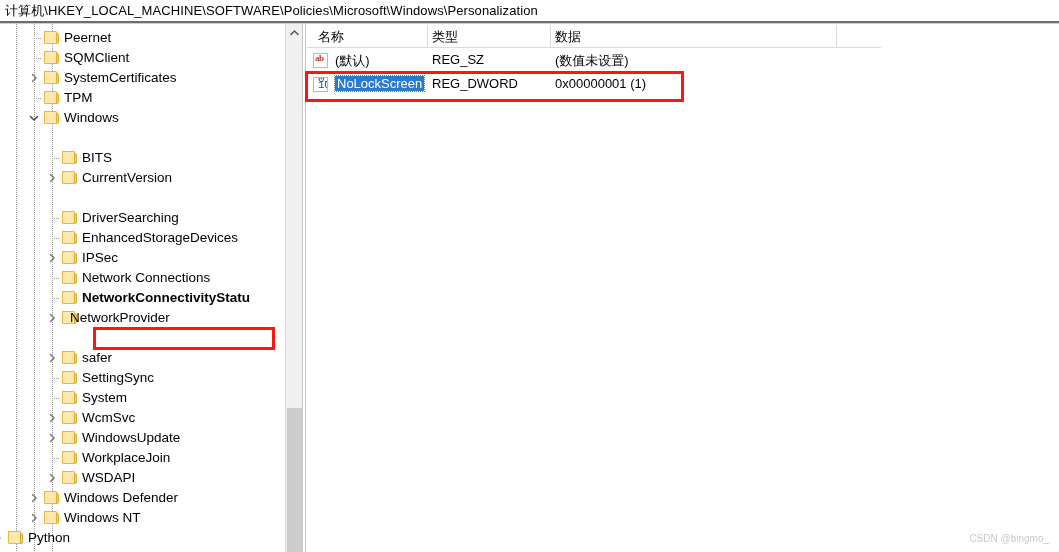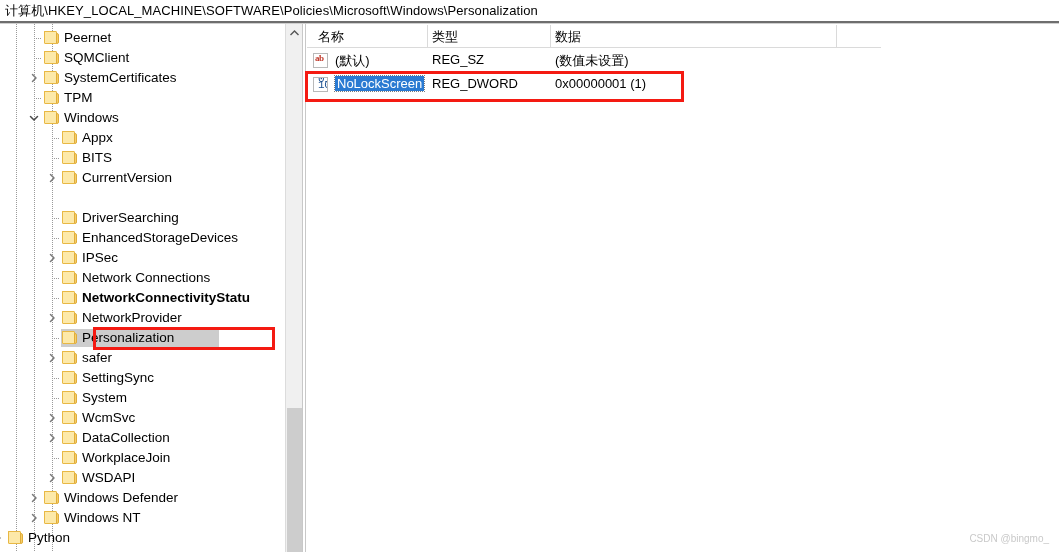--- a/index.html
+++ b/index.html
@@ -349,29 +349,20 @@
             <path d="M1.5 3.5 L5 7 L8.5 3.5" fill="none" stroke="#4a4a4a" stroke-width="1.5" stroke-linecap="round" stroke-linejoin="round"></path>
           </svg>
         </div>
         <div class="folder" style="left: 44px;">
           <div class="tabtop"></div>
           <div class="back"></div>
           <div class="spine"></div>
         </div>
         <div class="label" style="left: 64px;">Windows</div>
       </div>
-      <div class="tree-row" style="top: 104px;">
-        <div class="hline" style="left: 52px; top: 10px; width: 8px;"></div>
-        <div class="folder" style="left: 62px;">
-          <div class="tabtop"></div>
-          <div class="back"></div>
-          <div class="spine"></div>
-        </div>
-        <div class="label" style="left: 82px;">Appx</div>
-      </div>
       <div class="tree-row" style="top: 124px;">
         <div class="hline" style="left: 52px; top: 10px; width: 8px;"></div>
         <div class="folder" style="left: 62px;">
           <div class="tabtop"></div>
           <div class="back"></div>
           <div class="spine"></div>
         </div>
         <div class="label" style="left: 82px;">BITS</div>
       </div>
       <div class="tree-row" style="top: 144px;">
@@ -440,31 +431,21 @@
         <div class="chev" style="left: 47px;">
           <svg width="10" height="10" viewBox="0 0 10 10">
             <path d="M3.5 1.5 L7 5 L3.5 8.5" fill="none" stroke="#7a7a7a" stroke-width="1.5" stroke-linecap="round" stroke-linejoin="round"></path>
           </svg>
         </div>
         <div class="folder" style="left: 62px;">
           <div class="tabtop"></div>
           <div class="back"></div>
           <div class="spine"></div>
         </div>
-        <div class="label" style="left: 82px;">NetworkProvider</div>
-      </div>
-      <div class="tree-row selected" style="top: 304px;">
-        <div class="selbg" style="left: 61px; width: 158px;"></div>
-        <div class="hline" style="left: 52px; top: 10px; width: 8px;"></div>
-        <div class="folder" style="left: 62px;">
-          <div class="tabtop"></div>
-          <div class="back"></div>
-          <div class="spine"></div>
-        </div>
-        <div class="label" style="left: 82px;">Personalization</div>
+        <div class="label" style="left: 70px;">NetworkProvider</div>
       </div>
       <div class="tree-row" style="top: 324px;">
         <div class="chev" style="left: 47px;">
           <svg width="10" height="10" viewBox="0 0 10 10">
             <path d="M3.5 1.5 L7 5 L3.5 8.5" fill="none" stroke="#7a7a7a" stroke-width="1.5" stroke-linecap="round" stroke-linejoin="round"></path>
           </svg>
         </div>
         <div class="folder" style="left: 62px;">
           <div class="tabtop"></div>
           <div class="back"></div>
@@ -507,21 +488,21 @@
         <div class="chev" style="left: 47px;">
           <svg width="10" height="10" viewBox="0 0 10 10">
             <path d="M3.5 1.5 L7 5 L3.5 8.5" fill="none" stroke="#7a7a7a" stroke-width="1.5" stroke-linecap="round" stroke-linejoin="round"></path>
           </svg>
         </div>
         <div class="folder" style="left: 62px;">
           <div class="tabtop"></div>
           <div class="back"></div>
           <div class="spine"></div>
         </div>
-        <div class="label" style="left: 82px;">DataCollection</div>
+        <div class="label" style="left: 82px;">WindowsUpdate</div>
       </div>
       <div class="tree-row" style="top: 424px;">
         <div class="hline" style="left: 52px; top: 10px; width: 8px;"></div>
         <div class="folder" style="left: 62px;">
           <div class="tabtop"></div>
           <div class="back"></div>
           <div class="spine"></div>
         </div>
         <div class="label" style="left: 82px;">WorkplaceJoin</div>
       </div>

